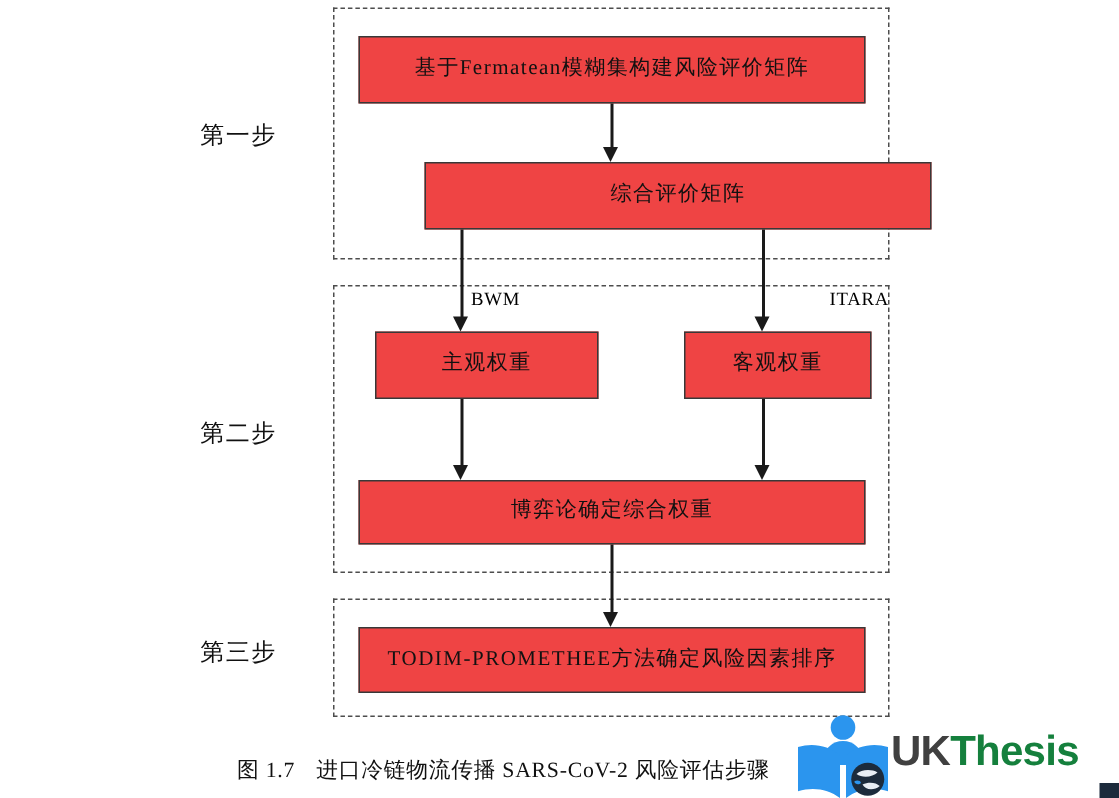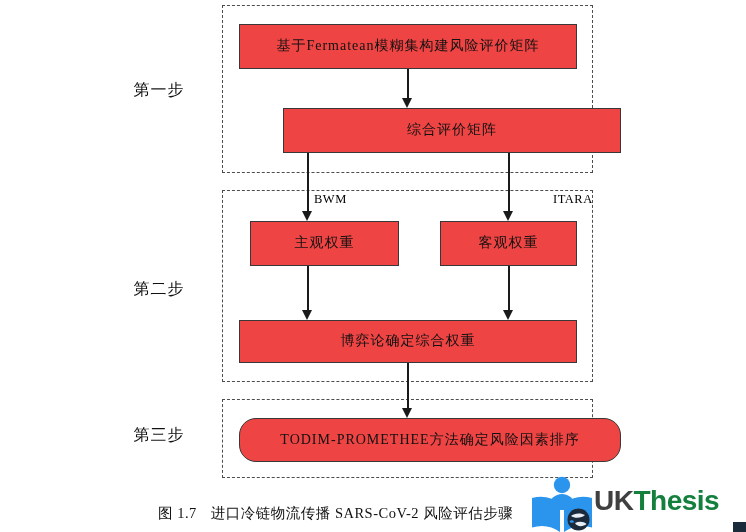--- a/index.html
+++ b/index.html
@@ -17,23 +17,23 @@
   #step2-label { top:279px; }
   #step3-label { top:425px; }
 
   .flow-box { position:absolute; border:1px solid #383838; background:#ef4444;
               display:flex; align-items:center; justify-content:center;
               font-size:14px; color:#111; text-align:center; line-height:1.2;
               letter-spacing:1px; z-index:2; }
   #box-risk-matrix     { left:239px; top:24px;  width:338px; height:45px; }
   #box-综合             { left:239px; top:108px; width:338px; height:45px;margin-left:44px; }
   #box-subjective      { left:250px; top:221px; width:149px; height:45px; }
-  #box-objective       { left:440px; top:221px; width:137px; height:45px; }
+  #box-objective       { left:456px; top:221px; width:125px; height:45px; }
   #box-game-theory     { left:239px; top:320px; width:338px; height:43px; }
-  #box-todim           { left:239px; top:418px; width:382px; height:44px;border-radius:17px; }
+  #box-todim           { left:239px; top:418px; width:338px; height:44px; }
 
   .vline { position:absolute; width:1.5px; background:#1a1a1a; z-index:3; }
   .arrow-head { position:absolute; width:0; height:0; z-index:3;
                 border-left:5px solid transparent; border-right:5px solid transparent;
                 border-top:10px solid #1a1a1a; }
 
   #line1 { left:407px; top:69px;  height:30px; }  #head1 { left:402px; top:98px;  }
   #line2 { left:307px; top:153px; height:59px; }  #head2 { left:302px; top:211px; }
   #line3 { left:508px; top:153px; height:59px; }  #head3 { left:503px; top:211px; }
   #line4 { left:307px; top:266px; height:45px; }  #head4 { left:302px; top:310px; }

